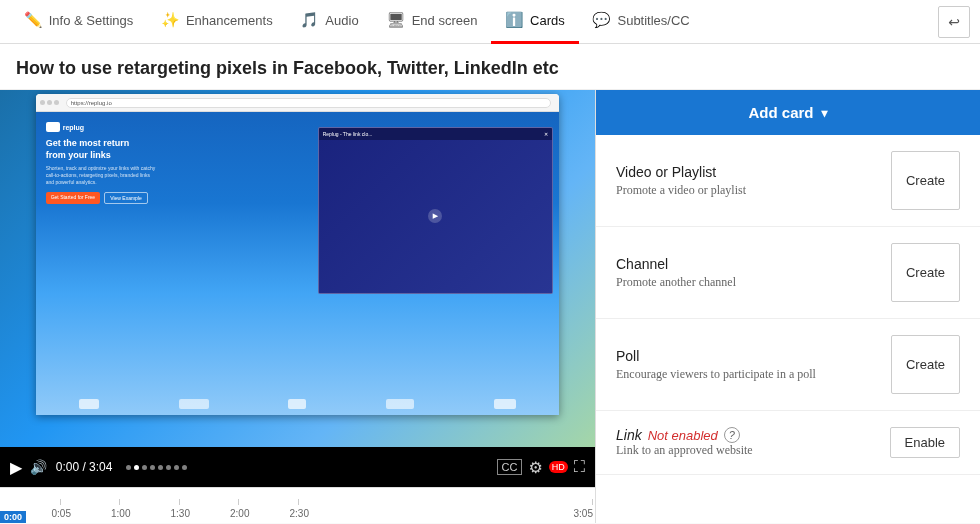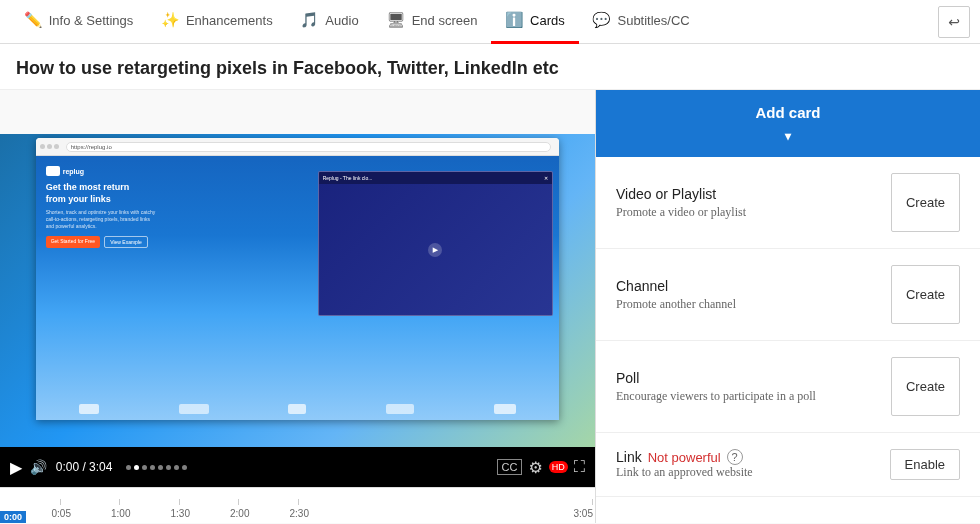--- a/index.html
+++ b/index.html
@@ -62,21 +62,20 @@
       height: calc(524px - 44px - 47px);
     }
 
     
     .video-area {
       flex: 1;
       background: #000;
       position: relative;
       display: flex;
       flex-direction: column;
-      margin-top: 44px;
     }
     .video-frame {
       flex: 1;
       position: relative;
       overflow: hidden;
     }
     .video-screenshot {
       width: 100%;
       height: 100%;
       background: linear-gradient(135deg, #1a6fa8 0%, #2196F3 40%, #64b5f6 70%, #a5d6a7 100%);
@@ -297,21 +296,20 @@
       border: none;
       padding: 14px 20px;
       font-size: 15px;
       font-weight: bold;
       cursor: pointer;
       display: flex;
       align-items: center;
       justify-content: center;
       gap: 8px;
       width: 100%;
-      flex-direction: column;
     }
     .add-card-btn .dropdown-arrow {
       font-size: 12px;
     }
     .card-option {
       padding: 16px 20px;
       border-bottom: 1px solid #eee;
       display: flex;
       align-items: center;
       justify-content: space-between;
@@ -345,20 +343,21 @@
       font-size: 13px;
       color: #333;
       cursor: pointer;
       border-radius: 2px;
       white-space: nowrap;
     }
     .link-row {
       display: flex;
       align-items: center;
       gap: 6px;
+      font-style: italic;
     }
     .link-title { font-size: 14px; font-weight: 500; color: #222; }
     .not-enabled-badge { color: #d32f2f; font-size: 13px; font-weight: 500; }
     .help-icon {
       width: 16px;
       height: 16px;
       border: 1px solid #999;
       border-radius: 50%;
       display: inline-flex;
       align-items: center;
@@ -531,21 +530,21 @@
         <div class="card-option-title">Poll</div>
         <div class="card-option-desc">Encourage viewers to participate in a poll</div>
       </div>
       <button class="create-btn">Create</button>
     </div>
 
     <div class="card-option">
       <div class="card-option-info">
         <div class="link-row">
           <span class="link-title">Link</span>
-          <span class="not-enabled-badge">Not powerful</span>
+          <span class="not-enabled-badge">Not enabled</span>
           <span class="help-icon">?</span>
         </div>
         <div class="card-option-desc">Link to an approved website</div>
       </div>
       <button class="enable-btn">Enable</button>
     </div>
   </div>
 
 </div>
 

